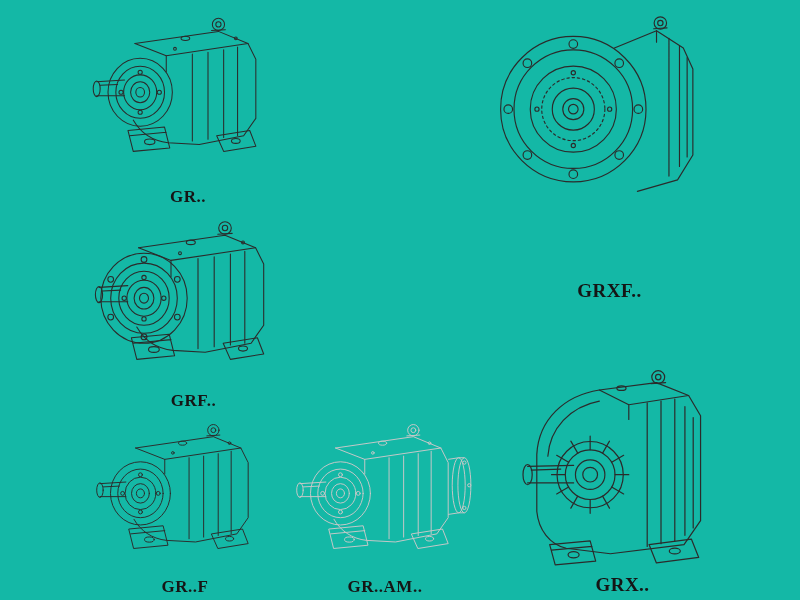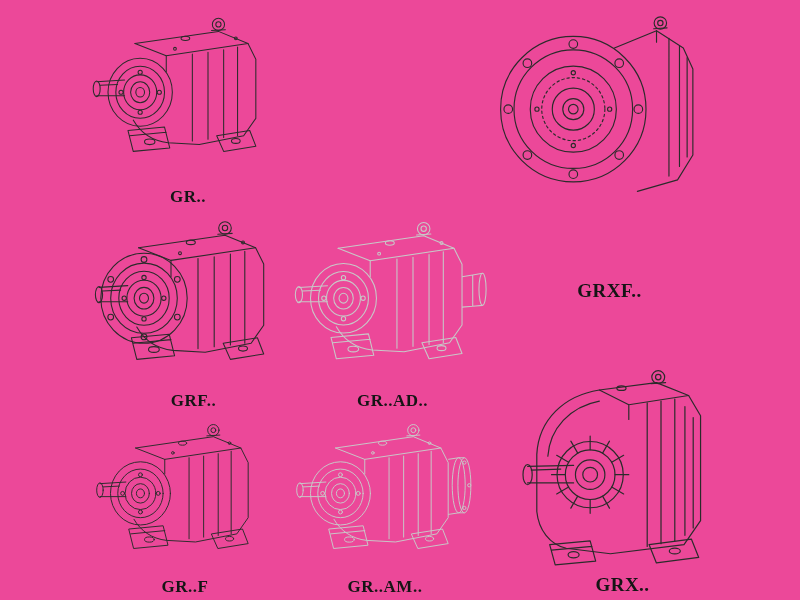--- a/index.html
+++ b/index.html
@@ -21,21 +21,21 @@
   .cell .draw{display:block;width:100%;flex:1 1 auto;min-height:0;}
   .cap{
     flex:0 0 auto;font-weight:bold;font-size:17px;letter-spacing:.5px;
     color:var(--label);text-align:center;line-height:22px;white-space:nowrap;
   }
   .cap--lg{font-size:19px;margin-left:15px;}
 </style>
 </head>
 <body>
 
-<div id="canvas" style="background: #ec4899;">
+<div id="canvas" style="background: #14b8a6;">
 
   <svg class="defs" aria-hidden="true">
     <defs>
 
       <symbol id="gb-foot" viewBox="0 0 230 200" overflow="visible">
         <g fill="none" stroke="currentColor" stroke-width="1.2" stroke-linejoin="round" stroke-linecap="round">
           <path d="M54,42 L150,28 L184,42 L193,60 L193,128 L179,148 L128,158 L92,156 C74,154 60,144 52,130"></path>
           <path d="M54,42 L90,56 L184,42"></path>
           <path d="M90,56 L90,74"></path>
           <path d="M120,54 L120,154 M138,52 L138,152 M156,49 L156,150 M172,46 L172,148"></path>
@@ -173,26 +173,20 @@
     <figcaption class="cap cap--lg">GRXF..</figcaption>
   </figure>
 
   <figure class="cell" style="left:86px;top:210px;width:215px;height:202px">
     <svg class="draw" viewBox="0 0 230 200" preserveAspectRatio="xMidYMid meet">
         <use href="#gb-flange"></use>
       </svg>
     <figcaption class="cap">GRF..</figcaption>
   </figure>
 
-  <figure class="cell cell--light" style="left:290px;top:210px;width:205px;height:202px">
-    <svg class="draw" viewBox="0 0 230 200" preserveAspectRatio="xMidYMid meet">
-        <use href="#gb-ad"></use>
-      </svg>
-    <figcaption class="cap">GR..AD..</figcaption>
-  </figure>
 
   <figure class="cell" style="left:500px;top:300px;width:230px;height:296px">
     <svg class="draw" viewBox="0 0 250 230" preserveAspectRatio="xMidYMax meet">
         <use href="#gb-grx"></use>
       </svg>
     <figcaption class="cap cap--lg">GRX..</figcaption>
   </figure>
 
   <figure class="cell" style="left:85px;top:414px;width:200px;height:184px">
     <svg class="draw" viewBox="0 0 230 200" preserveAspectRatio="xMidYMid meet">

